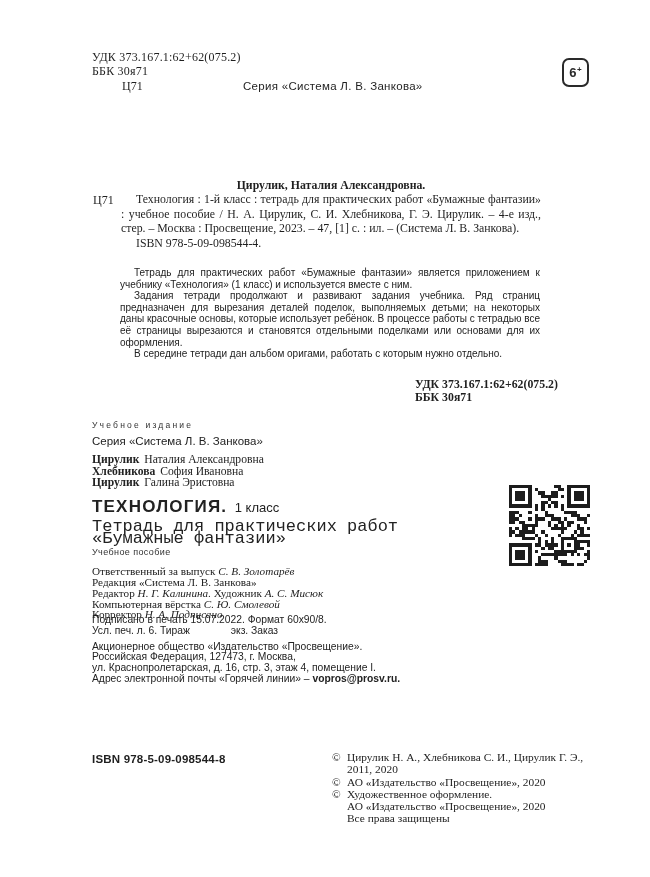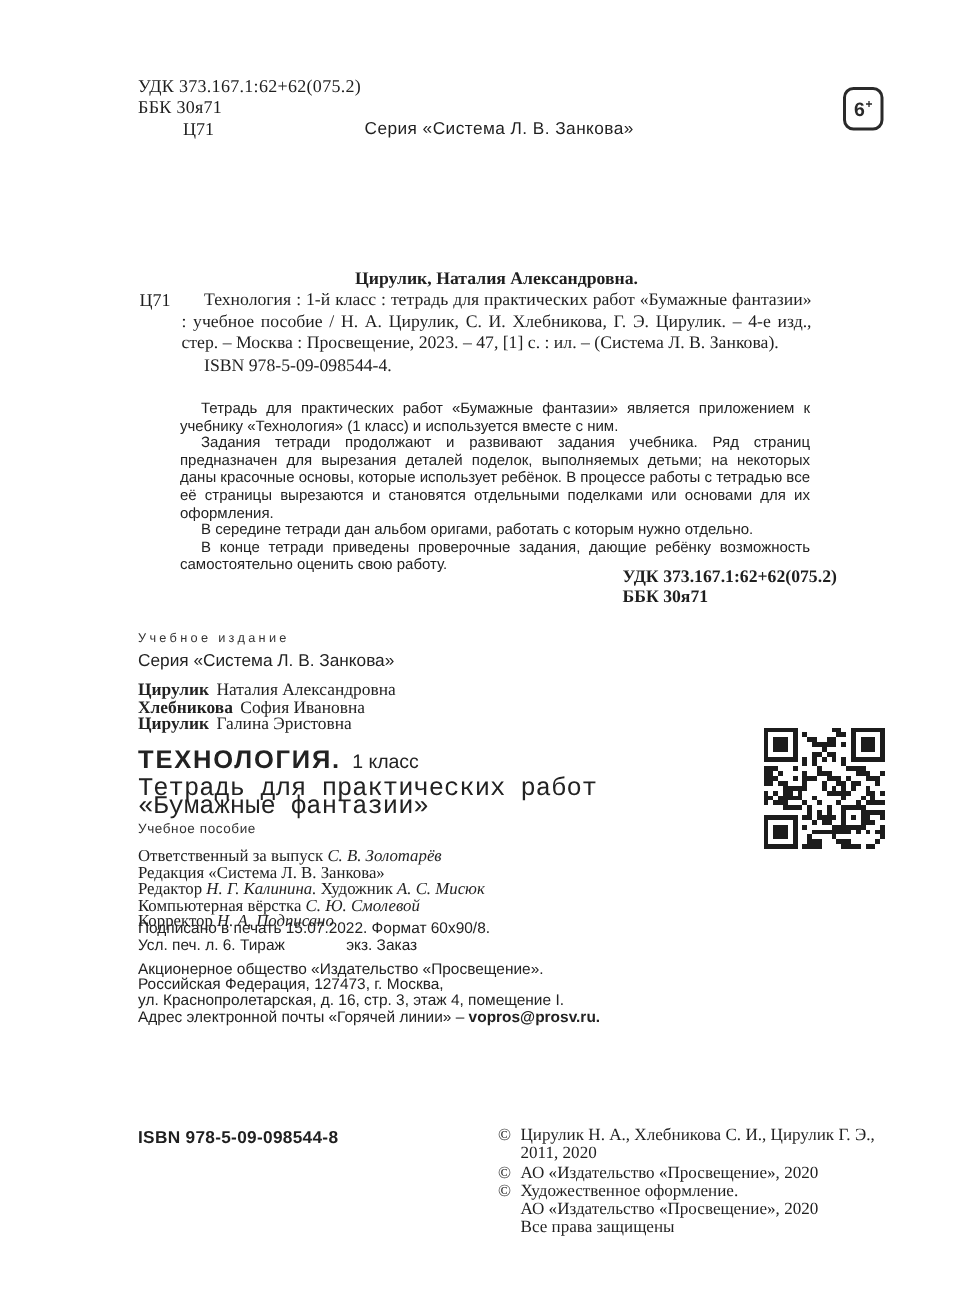--- a/index.html
+++ b/index.html
@@ -96,21 +96,20 @@
   <div class="abs bib">
     <div class="heading">Цирулик, Наталия Александровна.</div>
     <p class="entry">Технология : 1-й класс : тетрадь для практических работ «Бумажные фантазии» : учебное пособие / Н. А. Цирулик, С. И. Хлебникова, Г. Э. Цирулик. – 4-е изд., стер. – Москва : Просвещение, 2023. – 47, [1] с. : ил. – (Система Л. В. Занкова).</p>
     <div class="isbn">ISBN 978-5-09-098544-4.</div>
   </div>
 
   <div class="abs annotation">
     <p>Тетрадь для практических работ «Бумажные фантазии» является приложением к учебнику «Технология» (1 класс) и используется вместе с ним.</p>
     <p>Задания тетради продолжают и развивают задания учебника. Ряд страниц предназначен для вырезания деталей поделок, выполняемых детьми; на некоторых даны красочные основы, которые использует ребёнок. В процессе работы с тетрадью все её страницы вырезаются и становятся отдельными поделками или основами для их оформления.</p>
     <p>В середине тетради дан альбом оригами, работать с которым нужно отдельно.</p>
-    <p>В конце тетради приведены проверочные задания, дающие ребёнку возможность самостоятельно оценить свою работу.</p>
   </div>
 
   <div class="abs udc-block serif">
     <div>УДК 373.167.1:62+62(075.2)</div>
     <div>ББК 30я71</div>
   </div>
 
   <div class="abs imprint">
     <div class="edition-type">Учебное издание</div>
     <div class="imprint-series">Серия «Система Л. В. Занкова»</div>

